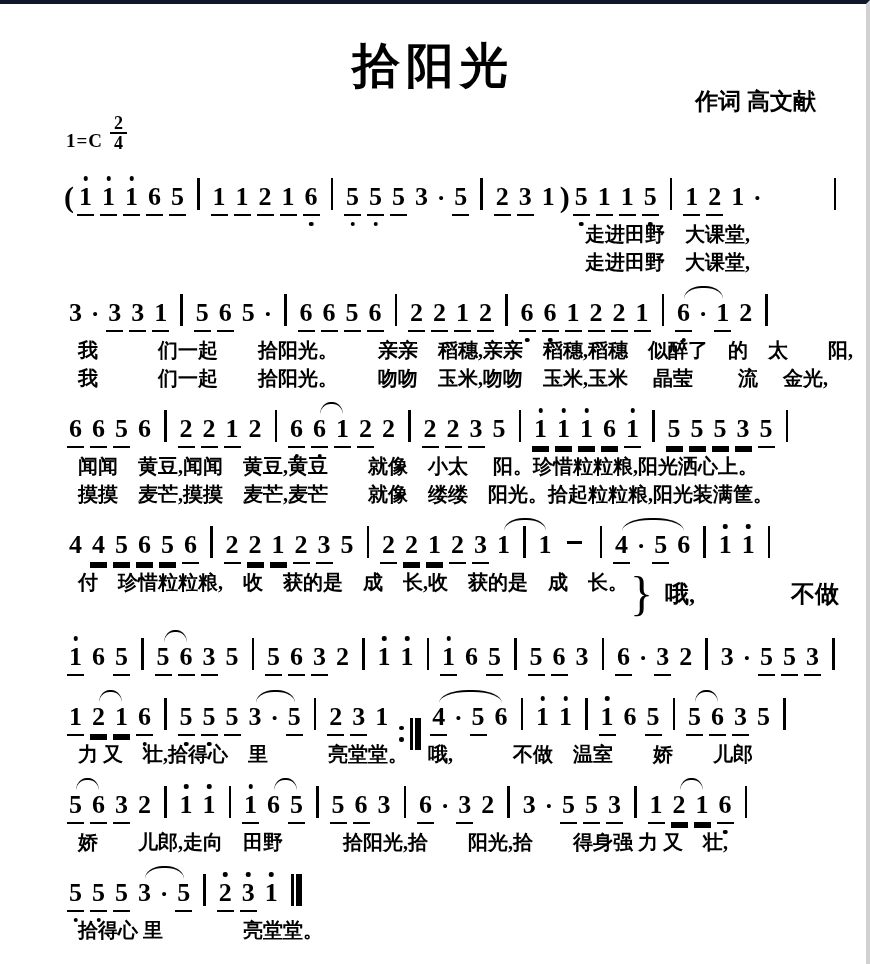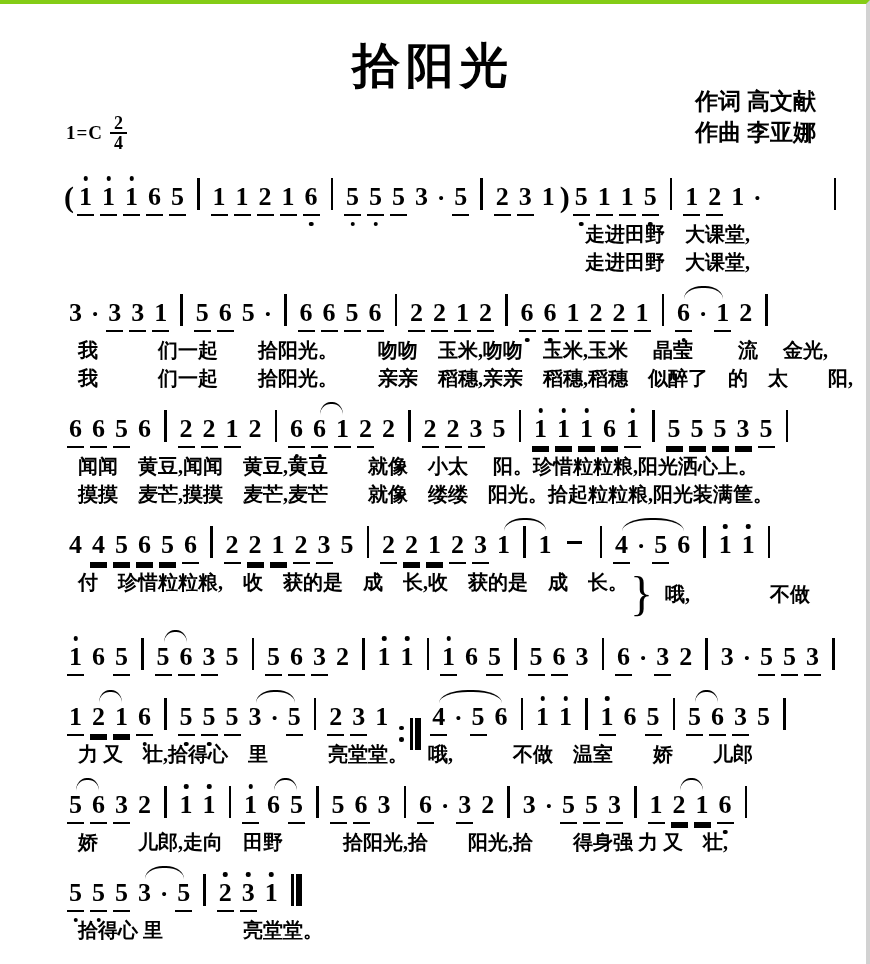--- a/index.html
+++ b/index.html
@@ -1,24 +1,24 @@
 <!DOCTYPE html>
 <html><head>
 <meta charset="utf-8">
 <style>
   html,body{margin:0;padding:0;background:#fff;}
   body{width:870px;height:964px;position:relative;overflow:hidden;
        font-family:"Liberation Serif","DejaVu Serif",serif;color:#000;}
   .page{position:absolute;inset:0;box-sizing:border-box;
-        border-top:4px solid #84cc16;border-right:4px solid #d2d2d2;background:#fff;}
+        border-top:4px solid #0f172a;border-right:4px solid #d2d2d2;background:#fff;}
   .title{text-align:center;font-size:48px;font-weight:bold;letter-spacing:6px;
          margin:0;padding-top:36px;line-height:1.1;}
   .credits{position:absolute;top:82px;right:50px;font-size:23px;font-weight:600;
            line-height:31px;text-align:right;}
-  .keysig{position:absolute;top:110px;left:66px;display:flex;align-items:center;font-weight:bold;}
+  .keysig{position:absolute;top:110px;left:66px;display:flex;align-items:flex-end;font-weight:bold;}
   .keysig .kc{font-size:19px;letter-spacing:1px;}
   .frac{display:inline-flex;flex-direction:column;align-items:center;margin-left:7px;
         font-size:18px;line-height:18px;font-weight:bold;}
   .frac .num{border-bottom:2px solid #000;padding:0 4px;}
   .frac .den{padding:0 4px;}
   .score{position:absolute;top:160px;left:64px;width:780px;}
   .system{margin-bottom:4px;}
   .notes{position:relative;white-space:nowrap;padding-top:14px;padding-bottom:10px;height:32px;}
   .note{display:inline-block;position:relative;margin:0 3px;vertical-align:baseline;}
   .d{display:inline-block;font-weight:bold;font-size:26px;line-height:30px;padding:0 2px 2px;}
@@ -38,30 +38,29 @@
   .dash{display:inline-block;width:15px;height:3.5px;background:#000;vertical-align:9px;margin:0 10px;}
   .paren{font-size:30px;font-weight:bold;vertical-align:-2px;}
   .spacer{display:inline-block;width:60px;}
   .slur{position:absolute;height:11px;border-top:2.5px solid #000;
         border-radius:55% 55% 0 0 / 120% 120% 0 0;}
   .lyrWrap{display:flex;align-items:flex-start;}
   .lyrCol{margin-left:14px;}
   .sys-0 .lyrCol{margin-left:521px;}
   .lyr{font-size:20px;font-weight:bold;line-height:28px;white-space:pre;}
   .brace{font-size:48px;font-weight:400;align-self:center;line-height:52px;margin-left:2px;}
-  .tail{align-self:center;white-space:pre;font-size:20px;font-weight:bold;margin-left:12px;}
+  .tail{align-self:center;white-space:pre;font-size:24px;font-weight:bold;margin-left:12px;}
 </style>
 </head>
 <body>
 
 <div class="page">
   <h1 class="title">拾阳光</h1>
   <div class="credits">
     <div>作词 高文献</div>
-    <div>作曲 李亚娜</div>
   </div>
   <div class="keysig">
     <span class="kc">1=C</span>
     <span class="frac">
       <span class="num">2</span>
       <span class="den">4</span>
     </span>
   </div>
   <div class="score">
       <div class="system sys-0">
@@ -70,22 +69,22 @@
           <div class="lyrCol">
             <div class="lyr">走进田野　大课堂,</div>
             <div class="lyr">走进田野　大课堂,</div>
           </div>
         </div>
       </div>
       <div class="system sys-1">
         <div class="notes"><span class="note"><span class="d">3</span></span><span class="aug">.</span><span class="note u1"><span class="d">3</span></span><span class="note u1"><span class="d">3</span></span><span class="note u1"><span class="d">1</span></span><span class="bar"></span><span class="note u1"><span class="d">5</span></span><span class="note u1"><span class="d">6</span></span><span class="note"><span class="d">5</span></span><span class="aug">.</span><span class="bar"></span><span class="note u1"><span class="d">6</span></span><span class="note u1"><span class="d">6</span></span><span class="note u1"><span class="d">5</span></span><span class="note u1"><span class="d">6</span></span><span class="bar"></span><span class="note u1"><span class="d">2</span></span><span class="note u1"><span class="d">2</span></span><span class="note u1"><span class="d">1</span></span><span class="note u1"><span class="d">2</span></span><span class="bar"></span><span class="note u1"><span class="d">6</span><span class="oct lo"></span></span><span class="note u1"><span class="d">6</span><span class="oct lo"></span></span><span class="note u1"><span class="d">1</span></span><span class="note u1"><span class="d">2</span></span><span class="note u1"><span class="d">2</span></span><span class="note u1"><span class="d">1</span></span><span class="bar"></span><span class="note u1"><span class="d">6</span><span class="oct lo"></span></span><span class="aug">.</span><span class="note u1"><span class="d">1</span></span><span class="note"><span class="d">2</span></span><span class="bar"></span><div class="slur" style="left: 619.5px; width: 39px; top: 6px;"></div></div>
         <div class="lyrWrap">
           <div class="lyrCol">
+            <div class="lyr">我　　　们一起　　拾阳光。　　亲亲　稻穗,亲亲　稻穗,稻穗　似醉了　的　太　　阳,</div>
             <div class="lyr">我　　　们一起　　拾阳光。　　吻吻　玉米,吻吻　玉米,玉米　 晶莹　　 流　 金光,</div>
-            <div class="lyr">我　　　们一起　　拾阳光。　　亲亲　稻穗,亲亲　稻穗,稻穗　似醉了　的　太　　阳,</div>
           </div>
         </div>
       </div>
       <div class="system sys-2">
         <div class="notes"><span class="note u1"><span class="d">6</span></span><span class="note u1"><span class="d">6</span></span><span class="note u1"><span class="d">5</span></span><span class="note"><span class="d">6</span></span><span class="bar"></span><span class="note u1"><span class="d">2</span></span><span class="note u1"><span class="d">2</span></span><span class="note u1"><span class="d">1</span></span><span class="note"><span class="d">2</span></span><span class="bar"></span><span class="note u1"><span class="d">6</span><span class="oct lo"></span></span><span class="note u1"><span class="d">6</span><span class="oct lo"></span></span><span class="note u1"><span class="d">1</span></span><span class="note u1"><span class="d">2</span></span><span class="note"><span class="d">2</span></span><span class="bar"></span><span class="note u1"><span class="d">2</span></span><span class="note u1"><span class="d">2</span></span><span class="note u1"><span class="d">3</span></span><span class="note"><span class="d">5</span></span><span class="bar"></span><span class="note u2"><span class="d">1</span><span class="oct hi"></span></span><span class="note u2"><span class="d">1</span><span class="oct hi"></span></span><span class="note u2"><span class="d">1</span><span class="oct hi"></span></span><span class="note u2"><span class="d">6</span></span><span class="note u1"><span class="d">1</span><span class="oct hi"></span></span><span class="bar"></span><span class="note u2"><span class="d">5</span></span><span class="note u2"><span class="d">5</span></span><span class="note u2"><span class="d">5</span></span><span class="note u2"><span class="d">3</span></span><span class="note u1"><span class="d">5</span></span><span class="bar"></span><div class="slur" style="left: 255.5px; width: 23px; top: 6px;"></div></div>
         <div class="lyrWrap">
           <div class="lyrCol">
             <div class="lyr">闻闻　黄豆,闻闻　黄豆,黄豆　　就像　小太　 阳。珍惜粒粒粮,阳光洒心上。</div>
             <div class="lyr">摸摸　麦芒,摸摸　麦芒,麦芒　　就像　缕缕　阳光。拾起粒粒粮,阳光装满筐。</div>
           </div>

